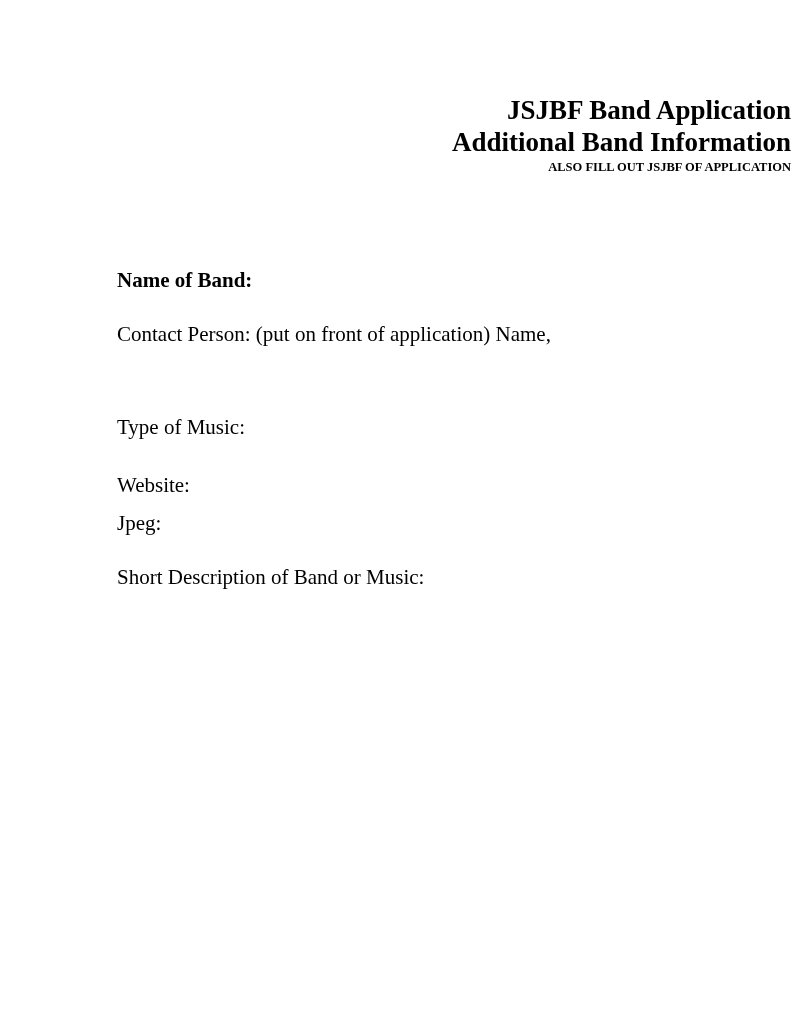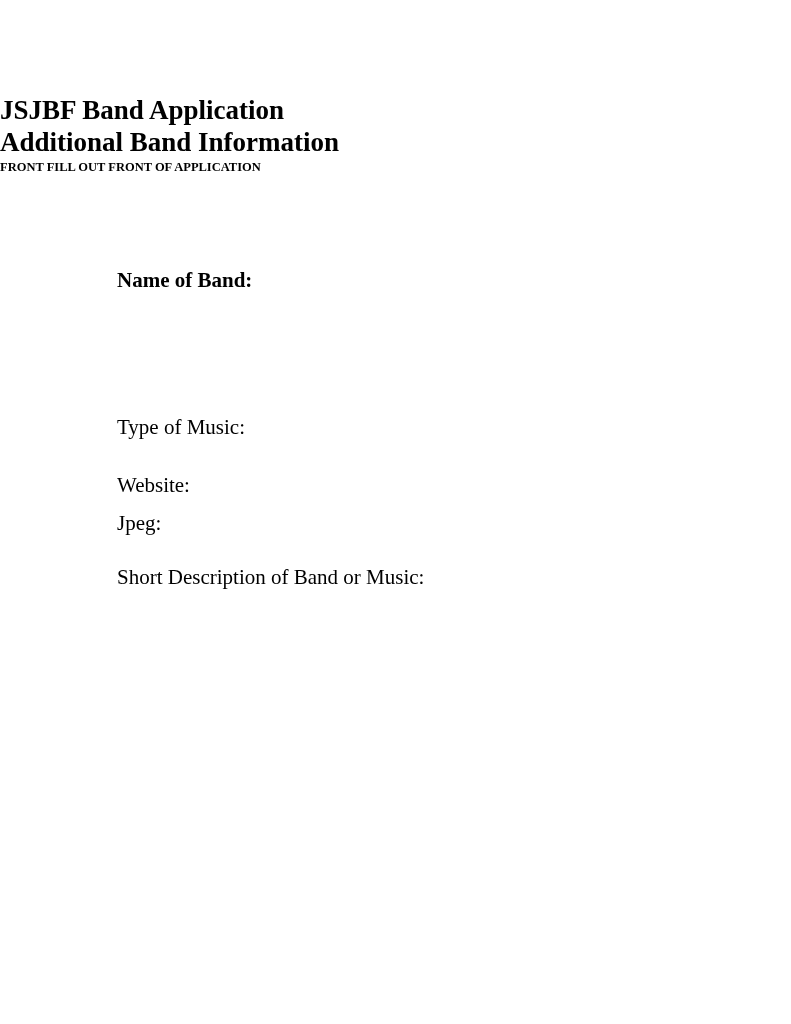--- a/index.html
+++ b/index.html
@@ -1,31 +1,32 @@
 <!DOCTYPE html>
 <html><head>
 <meta charset="utf-8">
 <style>
   html, body { margin:0; padding:0; background:#ffffff; }
   body { width:791px; height:1024px; position:relative; overflow:hidden; font-family:"Liberation Serif", serif; color:#000; }
-  .title { position:absolute; left:0; width:791px; text-align:left; font-weight:bold; }
+  .title { position:absolute; left:0; width:791px; text-align:right; font-weight:bold; }
   .t1 { top:94px; font-size:27px; line-height:32px; }
   .t2 { top:126px; font-size:27px; line-height:32px; }
   .t3 { top:159px; font-size:12.5px; line-height:16px; }
   .field { position:absolute; left:117px; font-size:21px; line-height:26px; white-space:nowrap; }
   .indent { padding-left:47px; display:block; }
 </style>
 </head>
 <body>
 
 <div class="title t1">JSJBF Band Application</div>
 <div class="title t2">Additional Band Information</div>
-<div class="title t3">FRONT FILL OUT FRONT OF APPLICATION</div>
+<div class="title t3">ALSO FILL OUT JSJBF OF APPLICATION</div>
 
 <div class="field" style="top:267px;font-weight:bold;">Name of Band:</div>
 
 <div class="field" style="top:321px;">
+  <span>Contact Person: (put on front of application) Name,</span>
 </div>
 
 <div class="field" style="top:402px;margin-top:12px;">Type of Music:</div>
 <div class="field" style="top:472px;">Website:</div>
 <div class="field" style="top:510px;">Jpeg:</div>
 <div class="field" style="top:564px;">Short Description of Band or Music:</div>
 
 </body></html>

